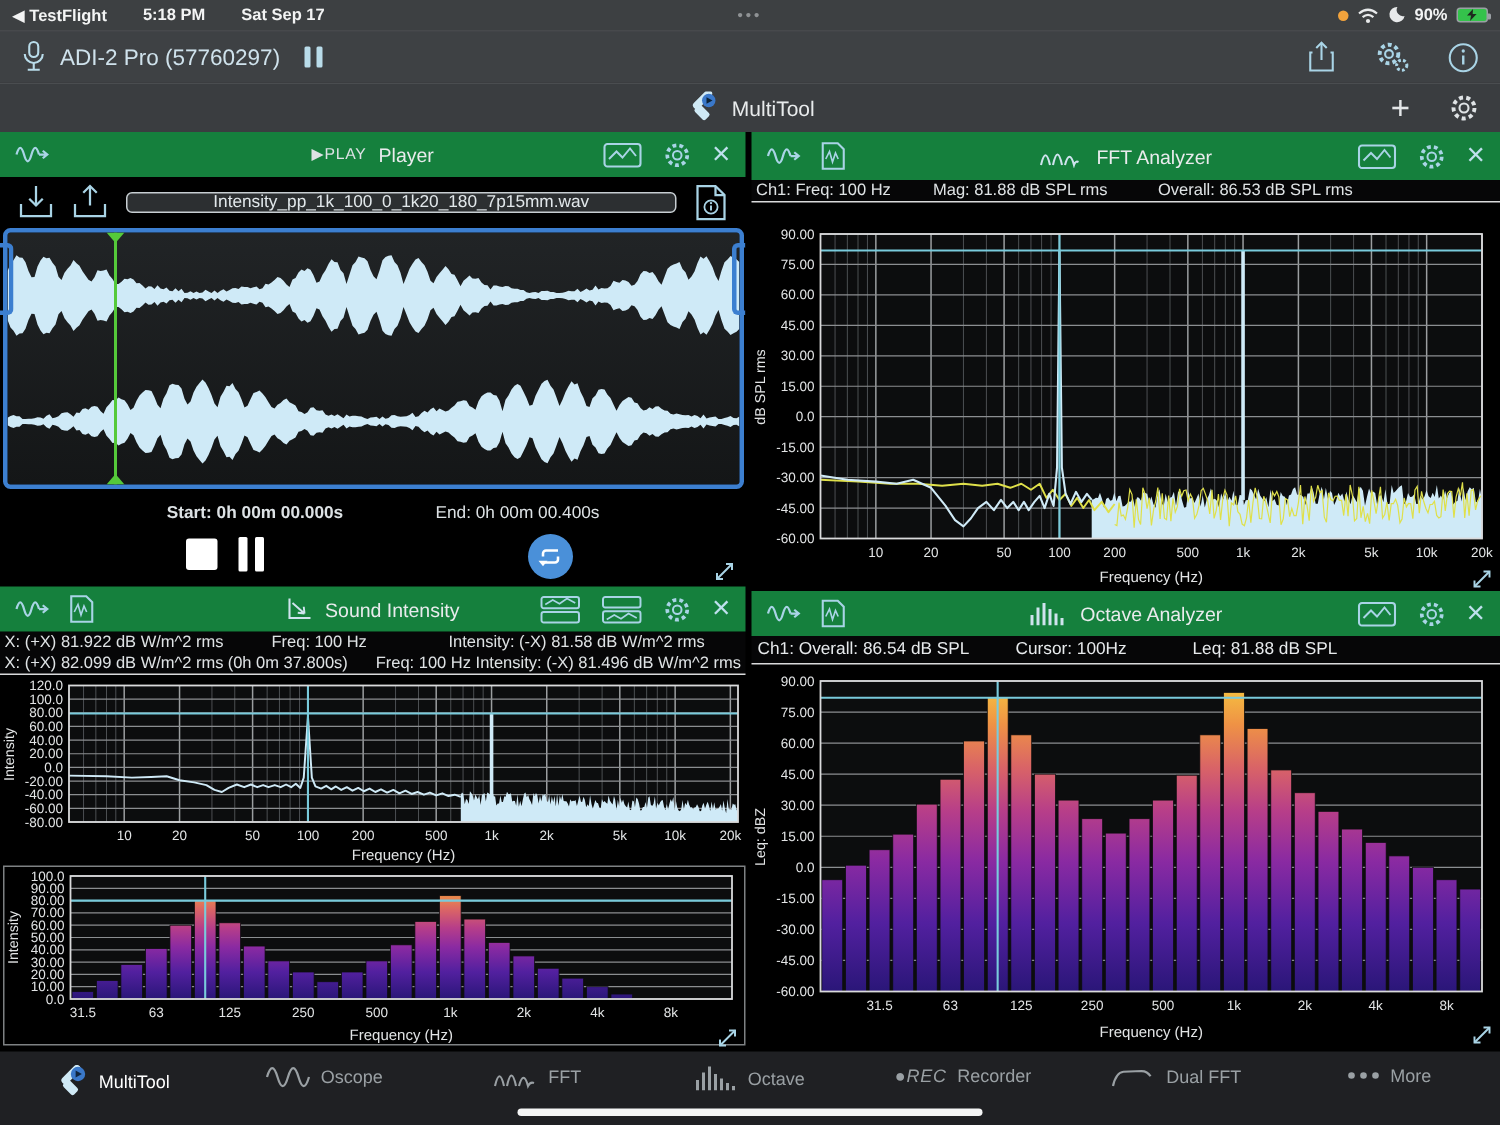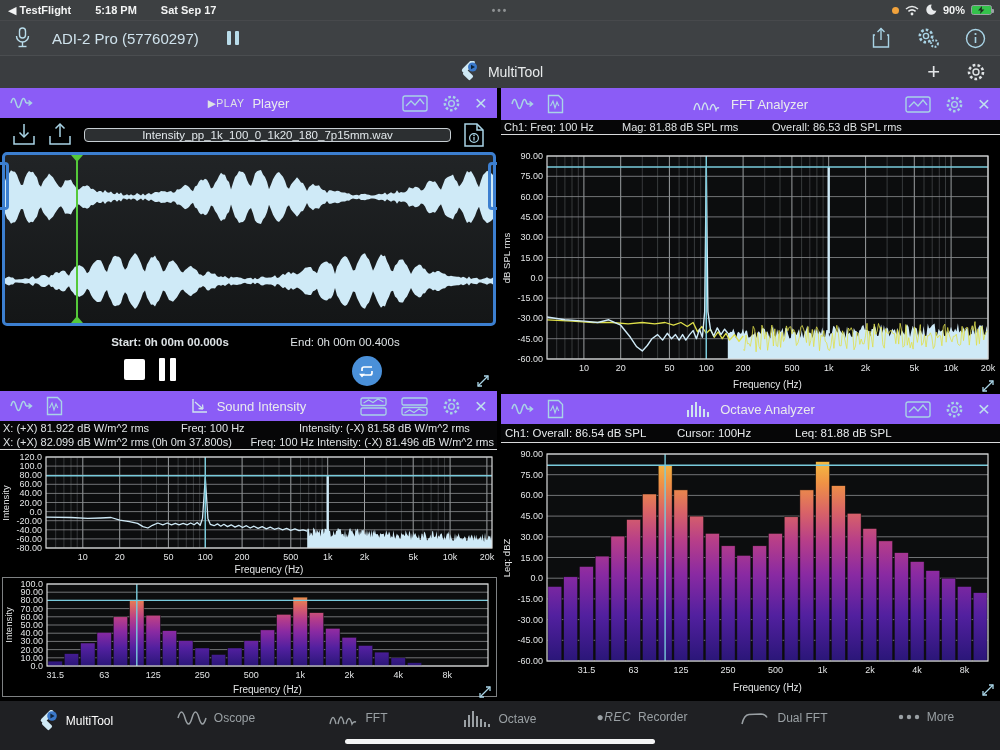--- a/index.html
+++ b/index.html
@@ -13,41 +13,41 @@
     display:flex;align-items:center;font-size:11px;font-weight:bold;color:#f3f4f4;padding:0 8px;}
   .sb-left{display:flex;gap:24px;align-items:center;}
   .sb-center{position:absolute;left:0;right:0;text-align:center;color:#8f9294;letter-spacing:2px;font-size:10px;}
   .sb-right{margin-left:auto;display:flex;gap:6px;align-items:center;position:relative;z-index:2;}
   .dot-orange{width:7px;height:7px;border-radius:50%;background:#f2a33c;display:inline-block;}
   .batt{width:21px;height:10px;border:1px solid #9aa0a4;border-radius:2.5px;position:relative;background:#34c24b;}
   .batt:after{content:"";position:absolute;right:-3px;top:2.5px;width:2px;height:4px;background:#9aa0a4;border-radius:0 1px 1px 0;}
 
   
   .appbar{position:absolute;top:20px;left:0;right:0;height:35px;background:#3e4144;
-    display:flex;align-items:center;padding:0 14px;border-top:1px solid #47494c;gap:12px;}
+    display:flex;align-items:center;padding:0 14px;border-top:1px solid #47494c;}
   .appbar .title{font-size:15px;color:#cfe2ec;margin-left:9px;}
   .pausebars{display:inline-flex;gap:4px;margin-left:16px;}
   .pausebars i{width:4px;height:14px;background:#b9dcea;border-radius:1px;}
   .appbar-right{margin-left:auto;display:flex;gap:24px;align-items:center;}
 
   
   .mtbar{position:absolute;top:55px;left:0;right:0;height:33px;background:#3a3d40;border-top:1px solid #4a4d50;}
   .mtbar .center{position:absolute;left:0;right:0;top:0;height:100%;display:flex;gap:9px;align-items:center;justify-content:center;}
   .mtbar .center .t{font-size:14px;color:#e8ebec;}
   .mtbar .right{position:absolute;right:14px;top:0;height:100%;display:flex;gap:26px;align-items:center;}
   .plus{font-size:22px;color:#e3e6e8;line-height:1;font-weight:300;}
 
   
   .content{position:absolute;top:88px;left:0;width:1000px;height:612px;background:#000;}
   .col{position:absolute;top:0;height:612px;}
   .col.left{left:0;width:499px;border-right:2px solid #000;}
   .col.right{left:501px;width:499px;}
   .panel{position:absolute;left:0;width:100%;}
 
-  .hdr{position:relative;height:30px;background:#8b5cf6;display:flex;align-items:center;padding:0 10px;}
+  .hdr{position:relative;height:30px;background:#15803d;display:flex;align-items:center;padding:0 10px;}
   .hdr .hleft{display:flex;gap:12px;align-items:center;}
   .hdr .hcenter{position:absolute;left:0;right:0;display:flex;gap:8px;align-items:center;justify-content:center;pointer-events:none;}
   .hdr .hcenter .ttl{font-size:13px;color:#e9ebed;}
   .hdr .hright{margin-left:auto;display:flex;gap:14px;align-items:center;}
   .xclose{font-size:21px;color:#bfe0ee;line-height:1;margin-top:-2px;}
   .playtag{font-size:10.5px;letter-spacing:.5px;color:#dde2e5;}
 
   .readout{background:#060607;font-size:11px;color:#dfe3e5;border-bottom:1px solid #d9dadb;}
   .ro-row{display:flex;align-items:center;height:14px;padding:0 3px;white-space:nowrap;}
   .ro-row .c1{width:118px;}.ro-row .c2{width:150px;}

